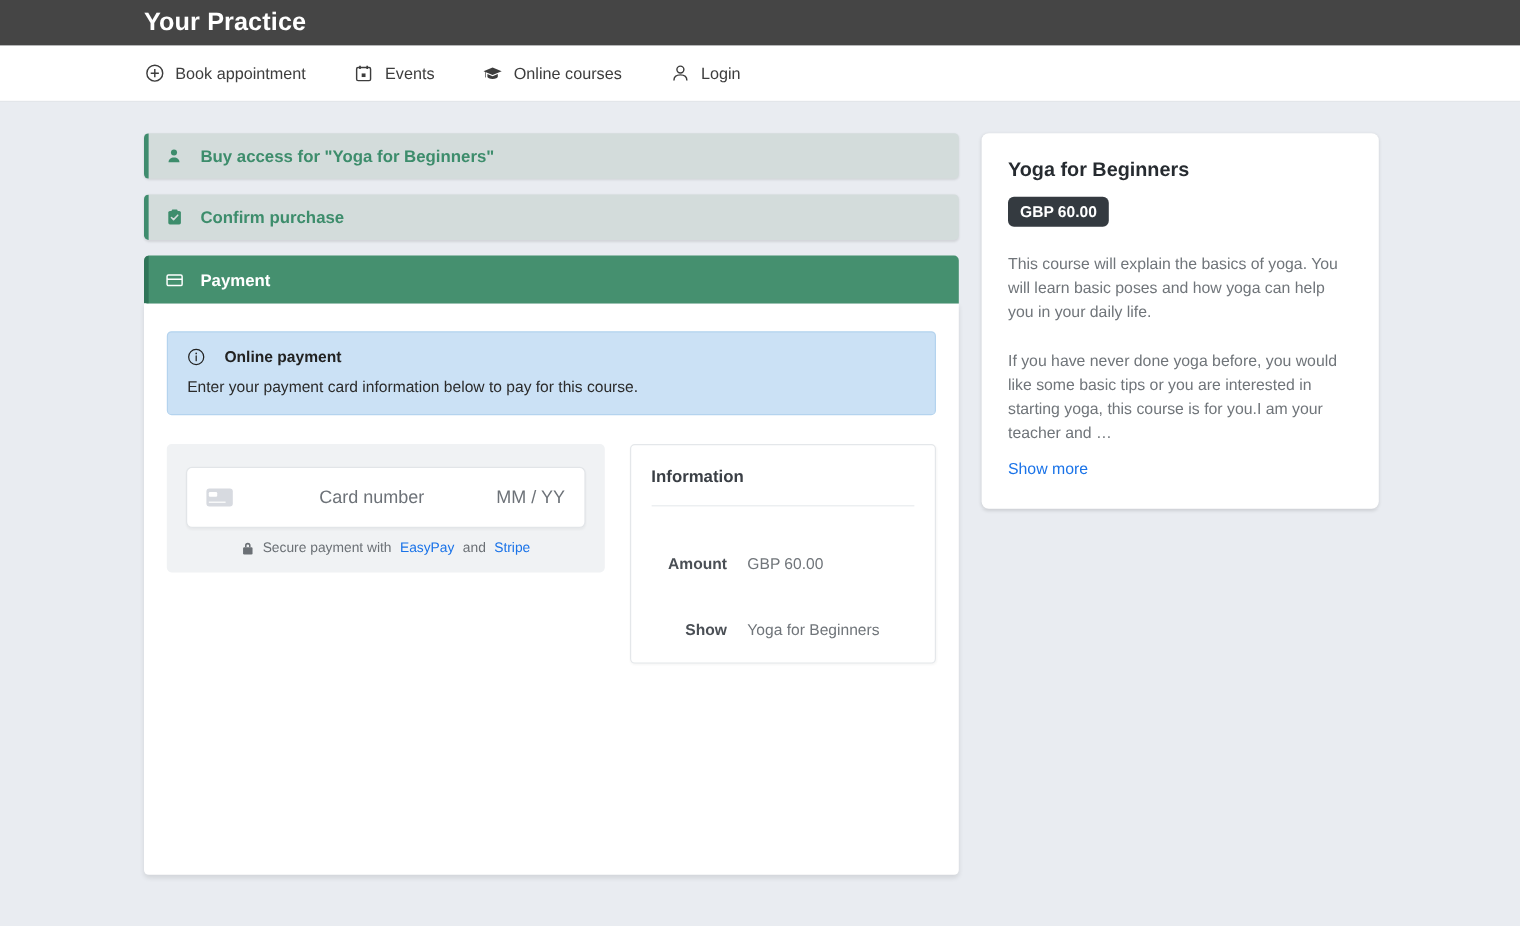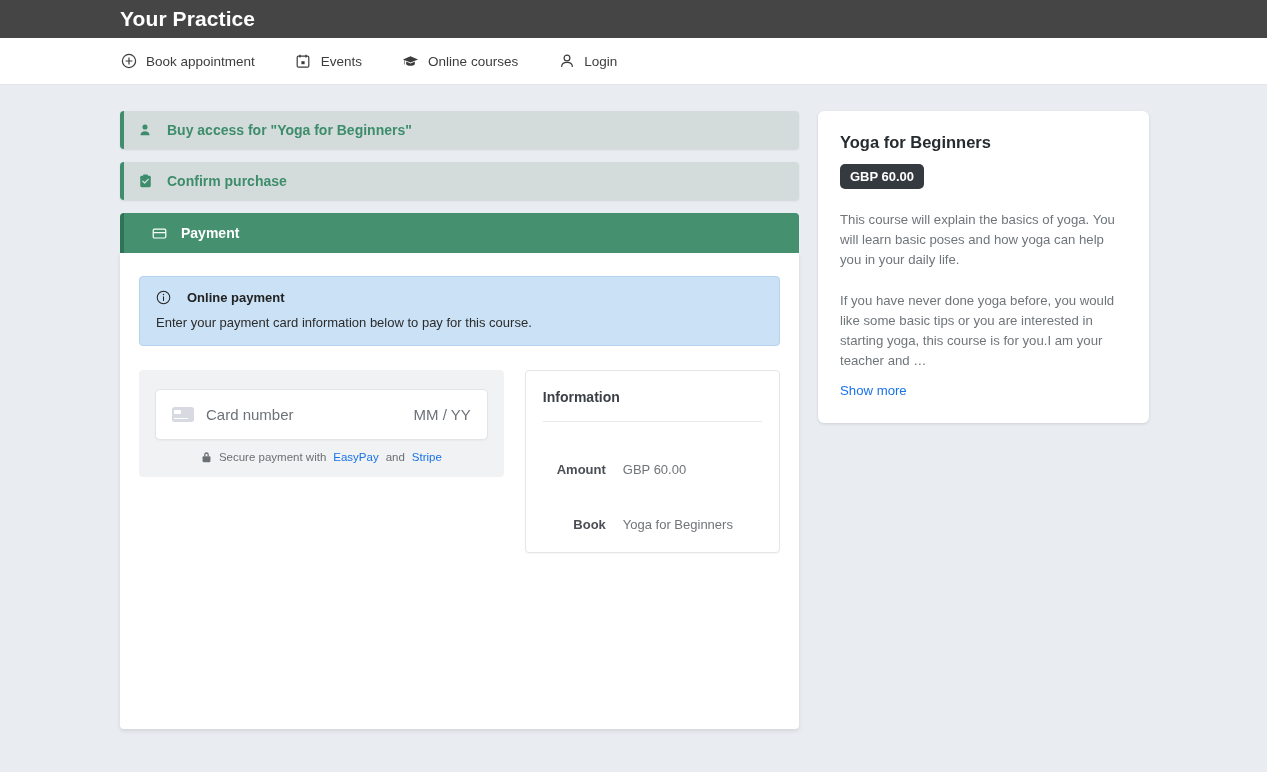--- a/index.html
+++ b/index.html
@@ -81,21 +81,21 @@
     border-left: 4px solid #3f8c6e;
     padding-left: 13px;
   }
   .step-active {
     background: #45906f;
     color: #ffffff;
     height: 40px;
     border-radius: 4px 4px 0 0;
     margin-bottom: 0;
     border-left: 4px solid #2f7458;
-    padding-left: 27px;
+    padding-left: 13px;
     box-shadow: none;
     cursor: default;
   }
   .step .ico { display: flex; width: 16px; height: 16px; align-items: center; justify-content: center; }
 
   .panel {
     background: #ffffff;
     border-radius: 0 0 4px 4px;
     padding: 23px 19px 19px 19px;
     min-height: 476px;
@@ -128,20 +128,21 @@
   .card-field {
     background: #ffffff;
     border: 1px solid #e2e5e8;
     border-radius: 5px;
     height: 51px;
     display: flex;
     align-items: center;
     padding: 0 16px;
     box-shadow: 0 1px 2px rgba(0,0,0,.04);
     cursor: text;
+    text-align: center;
   }
   .card-ico {
     width: 22px; height: 15px; border-radius: 2.5px;
     background: #d7dae0;
     position: relative;
     margin-right: 12px;
     flex: 0 0 auto;
   }
   .card-ico:before {
     content:""; position:absolute; left:1.5px; top:3px;
@@ -344,21 +345,21 @@
 
         <div class="info-box">
           <div class="info-title">Information</div>
 
           <div class="info-row">
             <div class="info-label">Amount</div>
             <div class="info-value">GBP 60.00</div>
           </div>
 
           <div class="info-row">
-            <div class="info-label">Book</div>
+            <div class="info-label">Show</div>
             <div class="info-value">Yoga for Beginners</div>
           </div>
         </div>
 
       </div>
     </div>
   </div>
 
   <div class="col-side">
     <div class="side-card">

